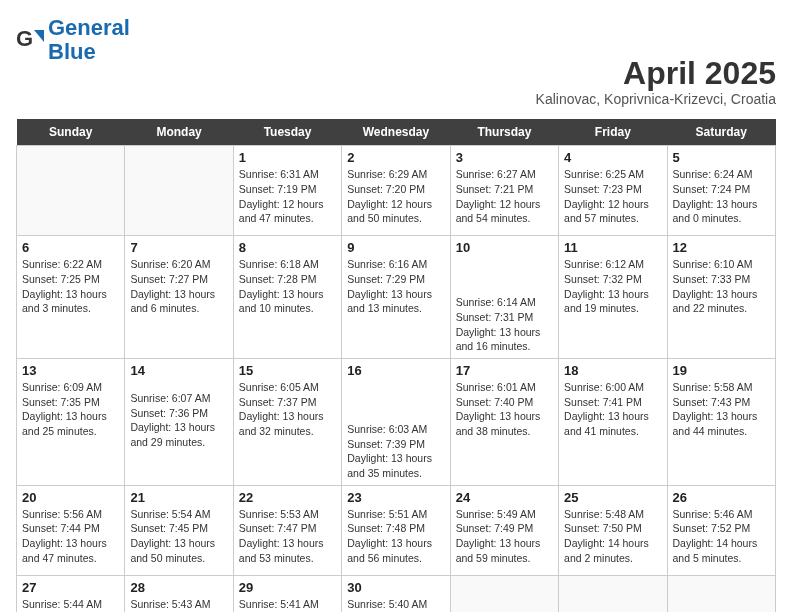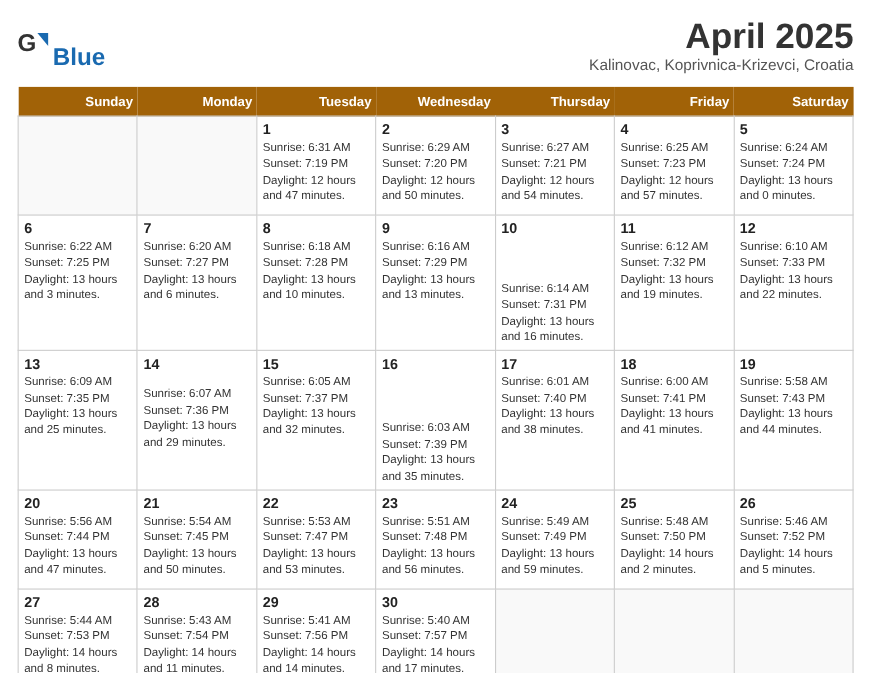--- a/index.html
+++ b/index.html
@@ -29,41 +29,42 @@
     .logo-text span {
       color: #1a6ab0;
     }
     .logo-icon {
       width: 28px;
       height: 28px;
       margin-right: 4px;
     }
     .title-block {
       text-align: right;
+      margin-top: 40px;
     }
     .month-title {
       font-size: 32px;
       font-weight: bold;
       color: #333;
       line-height: 1.1;
     }
     .location {
       font-size: 14px;
       color: #555;
     }
     table {
       width: 100%;
       border-collapse: collapse;
       font-size: 11px;
     }
     thead th {
-      background: #a16207;
+      background: #404040;
       color: #fff;
       padding: 6px 4px;
-      text-align: right;
+      text-align: center;
       font-size: 12px;
       font-weight: bold;
     }
     tbody tr {
       vertical-align: top;
     }
     tbody td {
       border: 1px solid #ccc;
       padding: 4px 5px;
       height: 90px;
@@ -89,21 +90,21 @@
 <body>
 
 <div class="header">
   <div class="logo">
     <svg class="logo-icon" viewBox="0 0 28 28">
       <text x="0" y="20" font-size="22" font-weight="bold" fill="#333">G</text>
       <polygon points="18,4 28,4 28,16" fill="#1a6ab0"></polygon>
     </svg>
     <div>
       <div class="logo-text">
-        <br>
+        <span>General</span><br>
         <span style="color:#1a6ab0;">Blue</span>
       </div>
     </div>
   </div>
   <div class="title-block">
     <div class="month-title">April 2025</div>
     <div class="location">Kalinovac, Koprivnica-Krizevci, Croatia</div>
   </div>
 </div>
 

